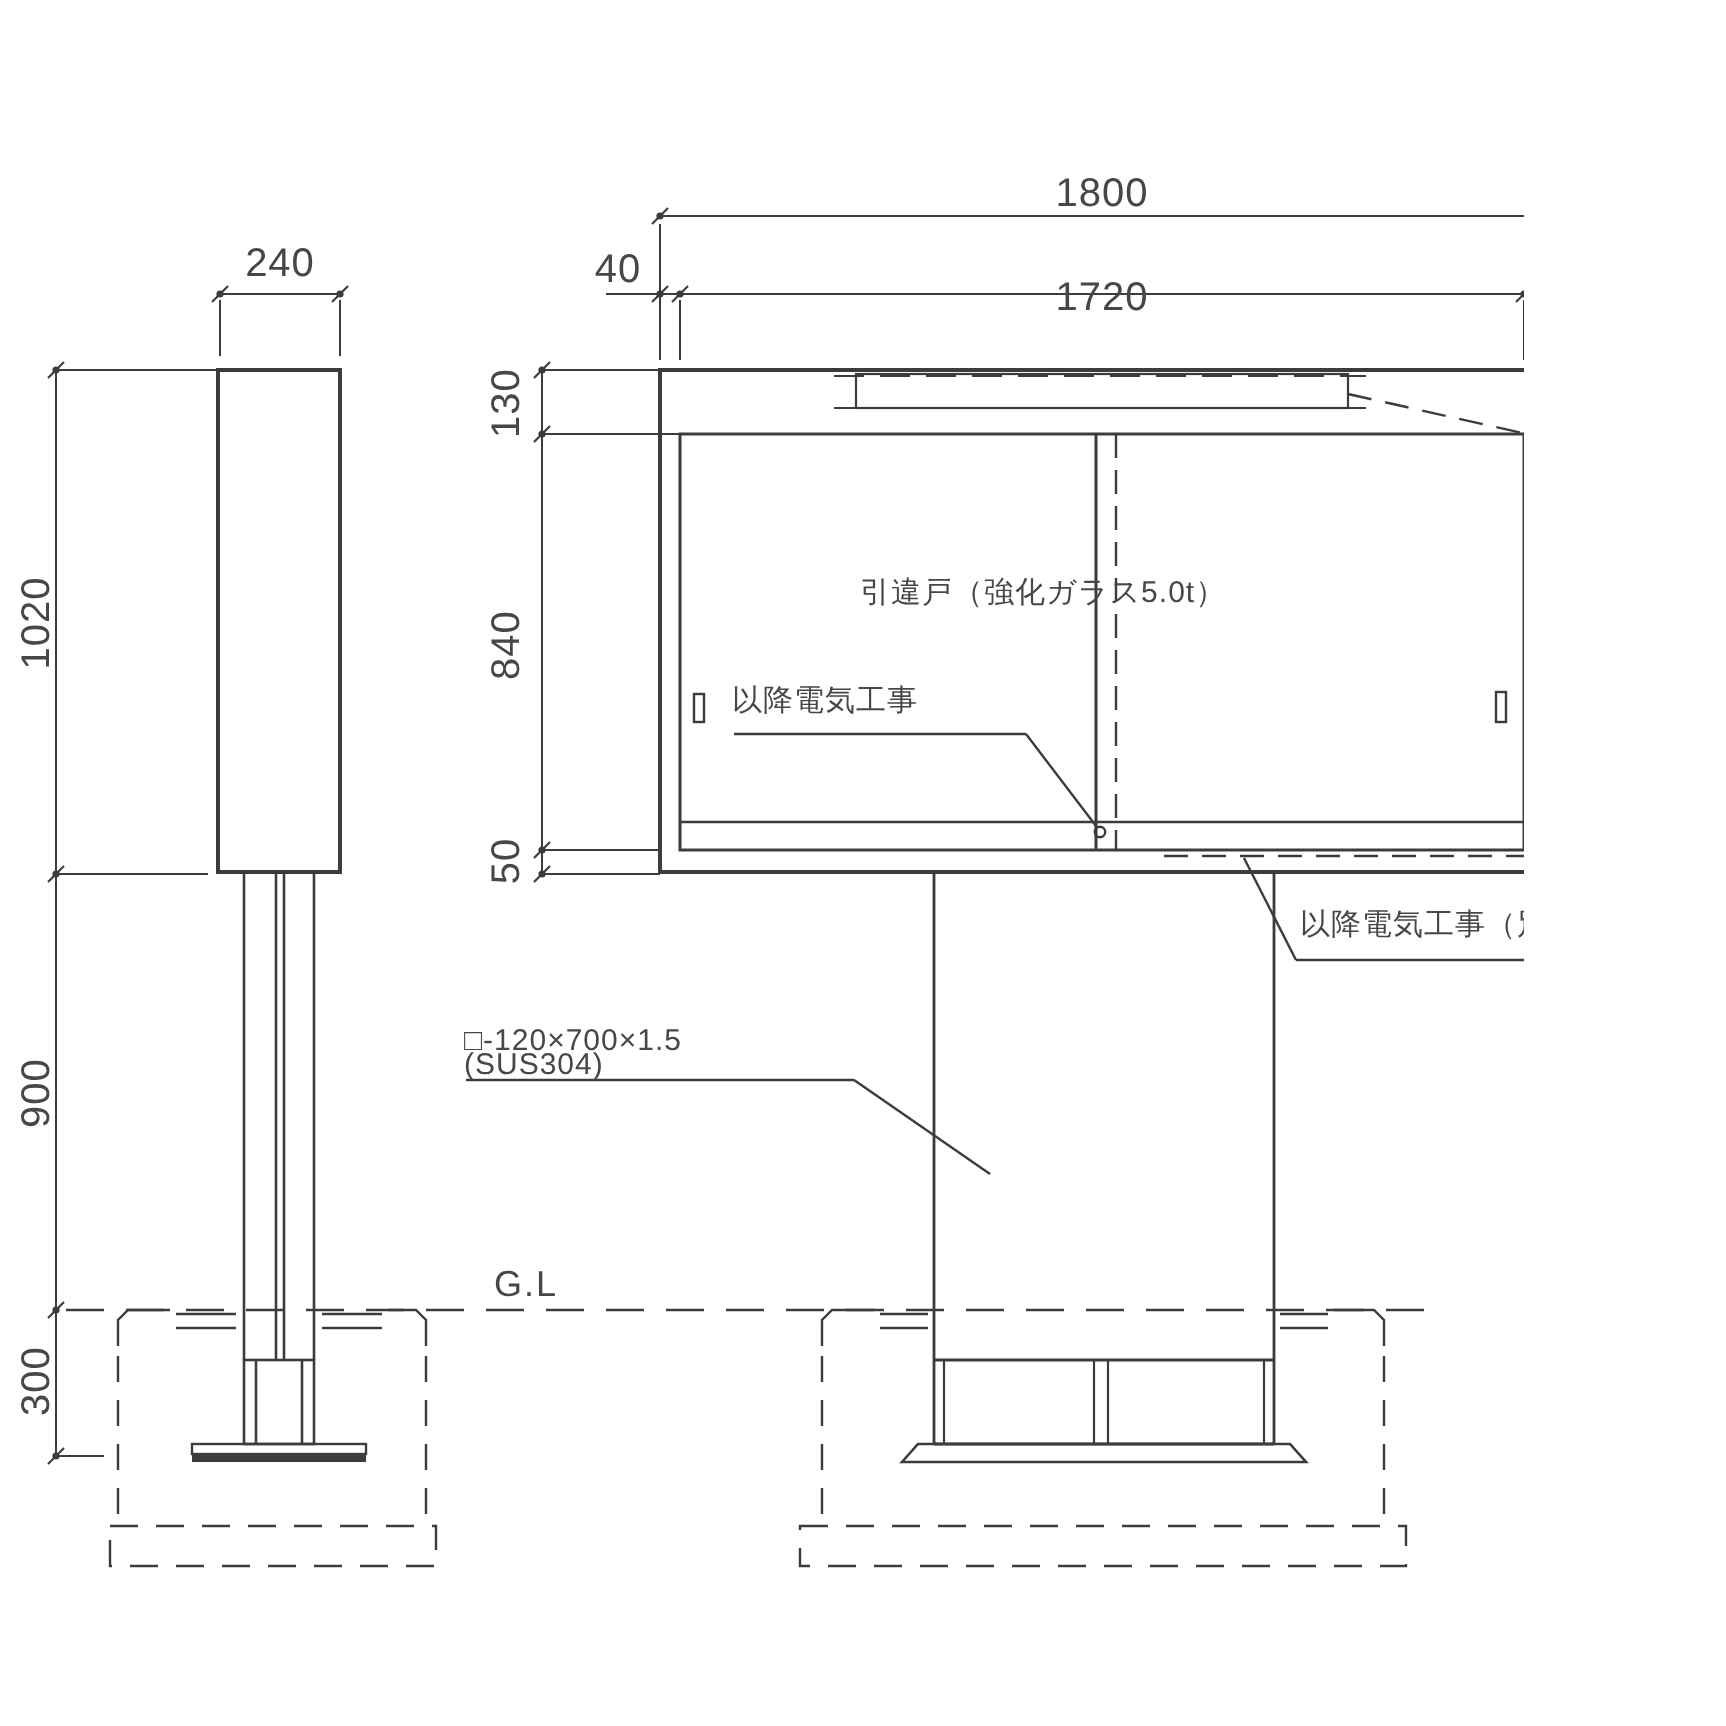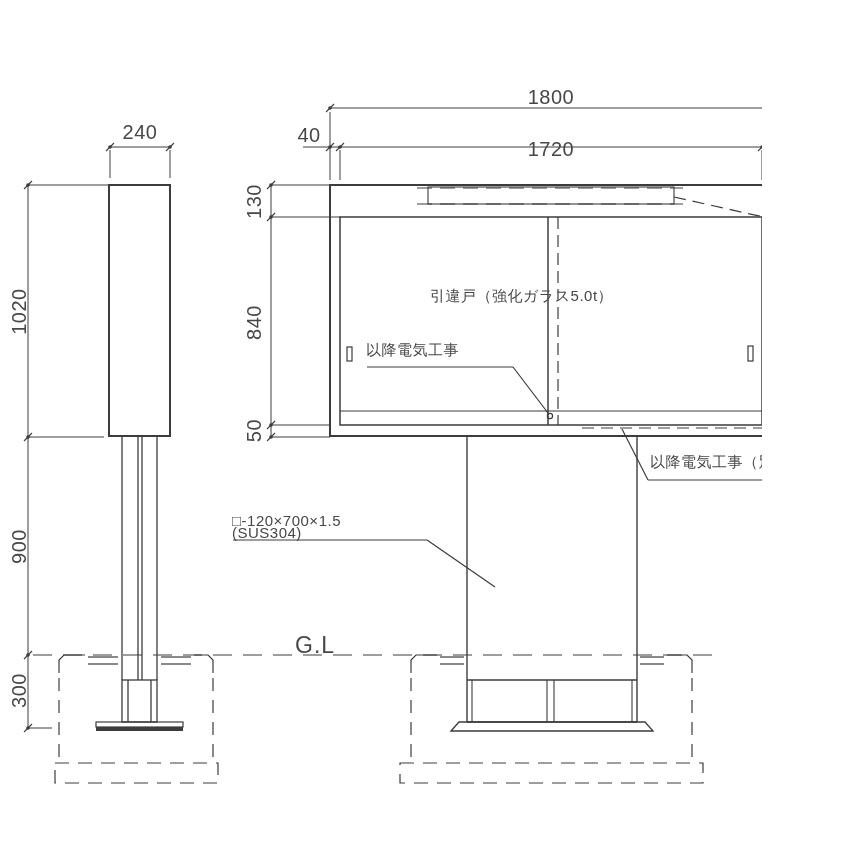--- a/index.html
+++ b/index.html
@@ -5,21 +5,21 @@
   html,body{margin:0;padding:0;background:#ffffff;}
   #stage{
     position:relative;width:762px;height:863px;background:#ffffff;overflow:hidden;
     font-family:"Liberation Sans","DejaVu Sans",sans-serif;color:#3d3d3d;
   }
   #stage svg{position:absolute;left:0;top:0;}
   .txt{position:absolute;white-space:nowrap;color:#474747;}
   .dim{font-size:20px;text-align:center;letter-spacing:0.5px;}
   .dimv{transform:rotate(-90deg);transform-origin:center center;}
   .jl{font-size:15px;letter-spacing:0.5px;}
-  .gl{font-size:23px;letter-spacing:1px;margin-left:48px;}
+  .gl{font-size:18px;letter-spacing:1px;}
 </style>
 </head>
 <body>
 
 <div id="stage">
 
 <svg width="863" height="863" viewBox="0 0 863 863">
   <g stroke="#3c3c3c" fill="none" stroke-linecap="butt">
 
     <g>

